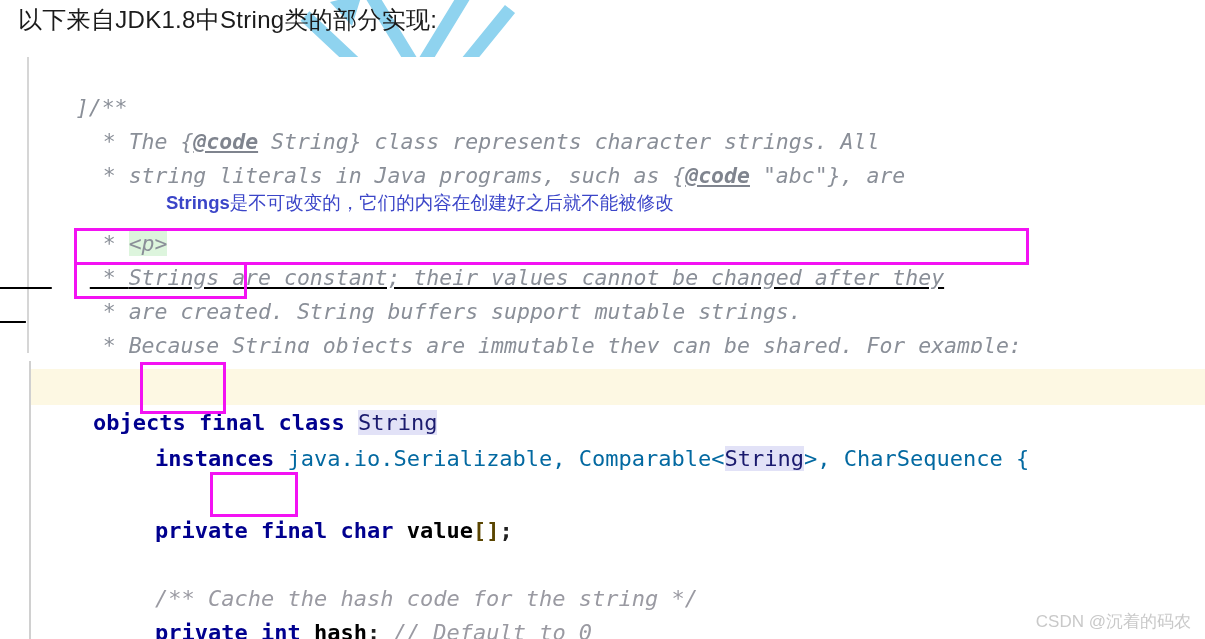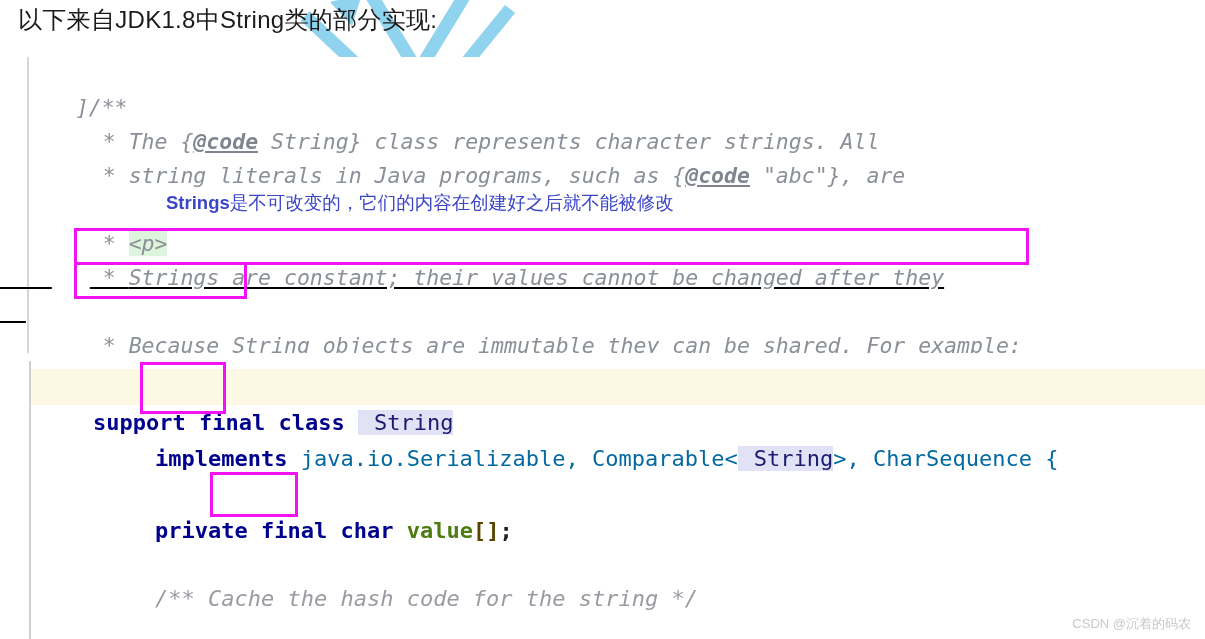--- a/index.html
+++ b/index.html
@@ -137,33 +137,33 @@
     left: 0;
     width: 1205px;
     height: 36px;
     line-height: 36px;
     white-space: pre;
     font-family: "DejaVu Sans Mono", monospace;
     font-size: 22px;
     color: #202020;
   }
   .kw   { color: #00008f; font-weight: bold; }
-  .type { color: #1a1a6e; padding-left: 16px; }
+  .type { color: #1a1a6e; }
   .id   { color: #0369a1; }
-  .field{ color: #4d7c0f; font-weight: bold; }
+  .field{ color: #000000; font-weight: bold; }
   .brk  { color: #5a4500; font-weight: bold; }
   .punc { color: #202020; font-weight: bold; }
   .c-cmt{ color: #9a9aa2; font-style: italic; }
 
   
   #csdn-watermark {
     position: absolute;
     right: 14px;
     bottom: 6px;
-    font-size: 13px;
+    font-size: 17px;
     color: #c9c9c9;
     font-family: "Liberation Sans", sans-serif;
     white-space: nowrap;
     z-index: 8;
   }
 </style>
 </head>
 <body>
 
 <svg id="watermark-arrow" viewBox="0 0 230 170" xmlns="http://www.w3.org/2000/svg">
@@ -194,20 +194,23 @@
 
 
   <div class="code-line" style="top:136px;">
     <span class="cmt" style="padding-left:38px;"> * </span><span class="cmt hl-green">&lt;p&gt;</span>
   </div>
 
   <div class="code-line" style="top:170px;text-decoration:underline;">
     <span class="cmt" style="padding-left:38px;"> * </span><span class="cmt">Strings are constant; their values cannot be changed after they</span>
   </div>
 
+  <div class="code-line" style="top:204px;">
+    <span class="cmt" style="padding-left:38px;"> * </span><span class="cmt">are created.</span><span class="cmt"> String buffers support mutable strings.</span>
+  </div>
 
   <div class="code-line" style="top:238px;">
     <span class="cmt" style="padding-left:38px;"> * </span><span class="cmt">Because String objects are immutable they can be shared. For example:</span>
   </div>
 
   <div class="code-line" style="top:272px;">
     
   </div>
 </div>
 
@@ -216,34 +219,37 @@
 
 <div id="cn-annotation">
   <span class="lead">Strings</span><span>是不可改变的，它们的内容在创建好之后就不能被修改</span>
 </div>
 
 <div id="code-block">
   <div id="code-gutter-line"></div>
   <div id="current-line-highlight"></div>
 
   <div class="src-line" style="top:8px;">
-    <span style="padding-left:40px;"></span><span class="kw">support</span><span> </span><span class="kw">final</span><span> </span><span class="kw">class</span><span> </span><span class="type hl-lav">String</span>
+    <span style="padding-left:40px;"></span><span class="kw">objects</span><span> </span><span class="kw">final</span><span> </span><span class="kw">class</span><span> </span><span class="type hl-lav">String</span>
   </div>
 
   <div class="src-line" style="top:44px;">
-    <span style="padding-left:102px;"></span><span class="kw">implements</span><span class="id"> java.io.Serializable, Comparable&lt;</span><span class="type hl-lav">String</span><span class="id">&gt;, CharSequence {</span>
+    <span style="padding-left:102px;"></span><span class="kw">instances</span><span class="id"> java.io.Serializable, Comparable&lt;</span><span class="type hl-lav">String</span><span class="id">&gt;, CharSequence {</span>
   </div>
 
 
   <div class="src-line" style="top:116px;">
     <span style="padding-left:102px;"></span><span class="kw">private</span><span> </span><span class="kw">final</span><span> </span><span class="kw">char</span><span> </span><span class="field">value</span><span class="brk">[]</span><span class="punc">;</span>
   </div>
 
   <div class="src-line" style="top:184px;">
     <span style="padding-left:102px;"></span><span class="c-cmt">/** Cache the hash code for the string */</span>
   </div>
 
+  <div class="src-line" style="top:218px;">
+    <span style="padding-left:102px;"></span><span class="kw">private</span><span> </span><span class="kw">int</span><span> </span><span class="field">hash</span><span class="punc">;</span><span> </span><span class="c-cmt">// Default to 0</span>
+  </div>
 </div>
 
 <div class="mbox" style="left:140px; top:362px; width:86px; height:52px;"></div>
 <div class="mbox" style="left:210px; top:472px; width:88px; height:45px;"></div>
 
 <div id="csdn-watermark">CSDN @沉着的码农</div>
 
 </body></html>

